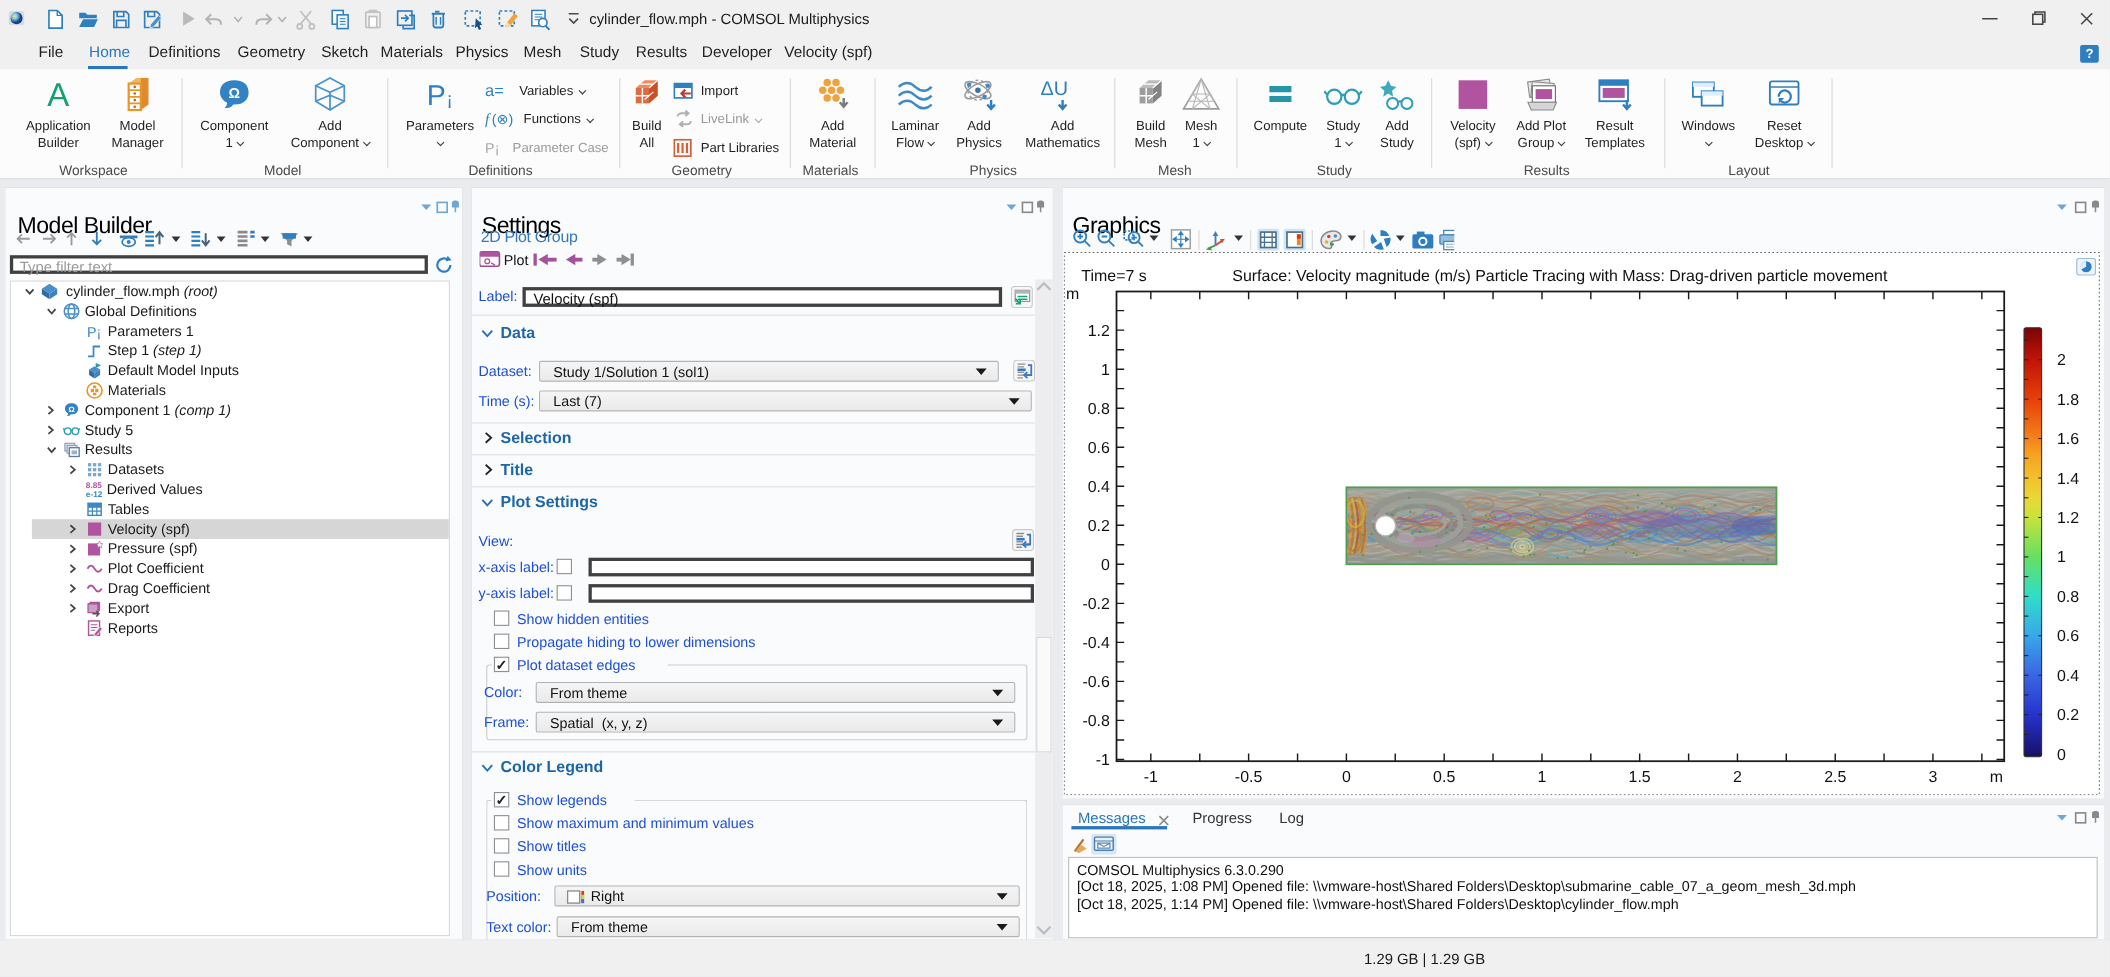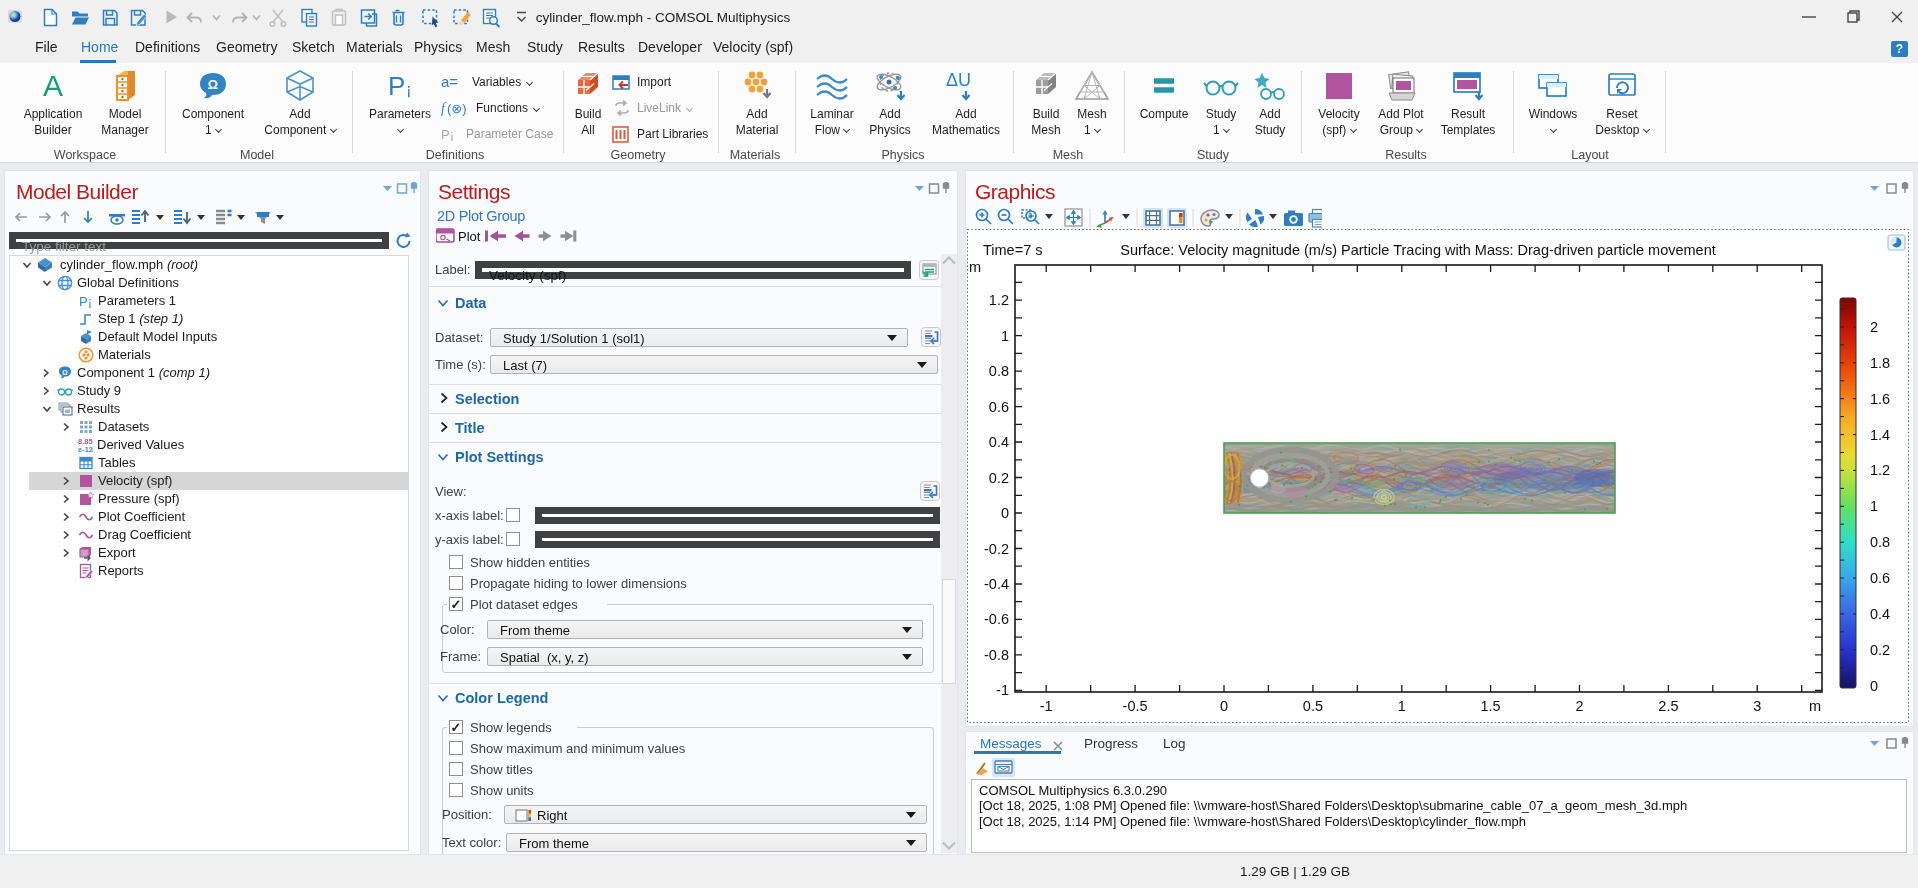--- a/index.html
+++ b/index.html
@@ -13,30 +13,30 @@
 .rgroup-label{position:absolute;top:85px;font-size:12.5px;color:#4a4a4a;text-align:center}
 .rsep{position:absolute;top:8px;height:82px;width:1px;background:#d9d9d9}
 .bigbtn{position:absolute;top:6px;text-align:center;font-size:12px;color:#1f1f1f;line-height:16px}
 .bigbtn .bicon{height:34px;margin-bottom:3px;display:flex;align-items:center;justify-content:center}
 .smallbtn{position:absolute;font-size:12px;color:#1f1f1f;height:20px;display:flex;align-items:center;gap:5px}
 .smallbtn.gray{color:#9a9a9a}
 .caret{display:inline-block;width:5px;height:5px;border-right:1.5px solid #3a3a3a;border-bottom:1.5px solid #3a3a3a;transform:rotate(45deg);vertical-align:2px;margin-left:1px}
 .caret.dim{border-right-color:#a8a8a8;border-bottom-color:#a8a8a8}
 #main{position:absolute;left:0;top:163px;width:1918px;height:692px;background:#e9ebee}
 .panel{position:absolute;background:#fafbfd;border:1px solid #e3e5e8}
-.ptitle{position:absolute;font-size:21px;color:#b91c1c;left:11px;top:9px;letter-spacing:-0.5px}
+.ptitle{position:absolute;font-size:21px;color:#000000;left:11px;top:23px;letter-spacing:-0.5px}
 #statusbar{position:absolute;left:0;top:855px;width:1918px;height:33px;background:#f0f0f0;font-size:13.5px}
 svg{display:block}
 .chk{width:14px;height:14px;border:1px solid #8f8f8f;background:#fff;display:inline-block;position:relative;font-size:13px;line-height:13px;text-align:center;color:#222;font-weight:bold}
 .dd{position:absolute;border:1px solid #b3b3b3;border-radius:2px;background:linear-gradient(#f5f5f5,#eaeaea);font-size:13px;color:#111}
 .dd .ddt{position:absolute;left:12px;top:50%;transform:translateY(-50%)}
 .dd .dda{position:absolute;right:10px;top:50%;margin-top:-3px;width:0;height:0;border-left:5.5px solid transparent;border-right:5.5px solid transparent;border-top:6.5px solid #1a1a1a}
-.tfield{position:absolute;background:#fff;border:7px solid #404040;font-size:13.5px;color:#111}
+.tfield{position:absolute;background:#fff;border:3px solid #404040;font-size:13.5px;color:#111}
 .shead{position:absolute;font-size:14.5px;font-weight:bold;color:#1d66a7}
-.slabel{position:absolute;font-size:13px;color:#404040}
+.slabel{position:absolute;font-size:13px;color:#1d4ed8}
 .trow{position:absolute;height:18px;width:100%;font-size:13px;line-height:18px;color:#1a1a1a;white-space:nowrap}
 .trow svg{position:absolute}
 .trow .ttext{position:absolute;top:0}
 .em{font-style:italic}
 </style>
 </head>
 <body>
 <div id="titlebar">
 <svg width="1918" height="33">
  <defs>
@@ -464,21 +464,21 @@
           <svg style="left:33px;top:4px" width="9" height="10">
             <path d="M2 1.5 l4 3.5 l-4 3.5" stroke="#444" stroke-width="1.6" fill="none"></path>
           </svg>
           <svg style="left:48px;top:1px" width="16" height="16">
             <g fill="none" stroke="#2d9eb5" stroke-width="1.3">
               <circle cx="4.5" cy="9" r="3"></circle>
               <circle cx="11.5" cy="9" r="3"></circle>
               <path d="M7.5 8.5 q.5 -1 1.5 0 M1.5 8 l-1 -1.5 M14.5 8 l1 -1.5"></path>
             </g>
           </svg>
-          <span class="ttext" style="left:68px">Study 9</span>
+          <span class="ttext" style="left:68px">Study 5</span>
         </div>
     <div class="trow" style="top:144px">
           <svg style="left:33px;top:5px" width="10" height="9">
             <path d="M1.5 2 l3.5 4 l3.5 -4" stroke="#444" stroke-width="1.6" fill="none"></path>
           </svg>
           <svg style="left:48px;top:1px" width="16" height="16">
             <rect x="2" y="2" width="9" height="7" fill="#dfe7ef" stroke="#8a9bb0" stroke-width="1"></rect>
             <rect x="4" y="4" width="9" height="7" fill="#eef3f8" stroke="#8a9bb0" stroke-width="1"></rect>
             <rect x="6" y="6" width="9" height="8" fill="#fff" stroke="#5b7d9e" stroke-width="1.2"></rect>
             <rect x="8" y="8.5" width="5" height="3.5" fill="#9bb3c9"></rect>

